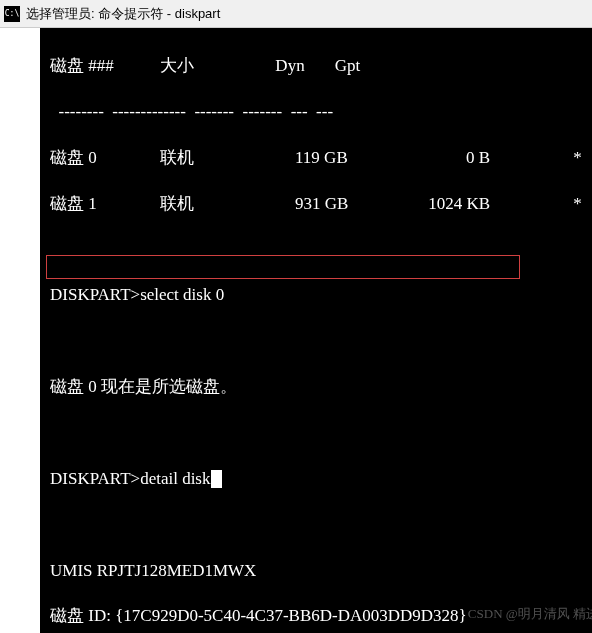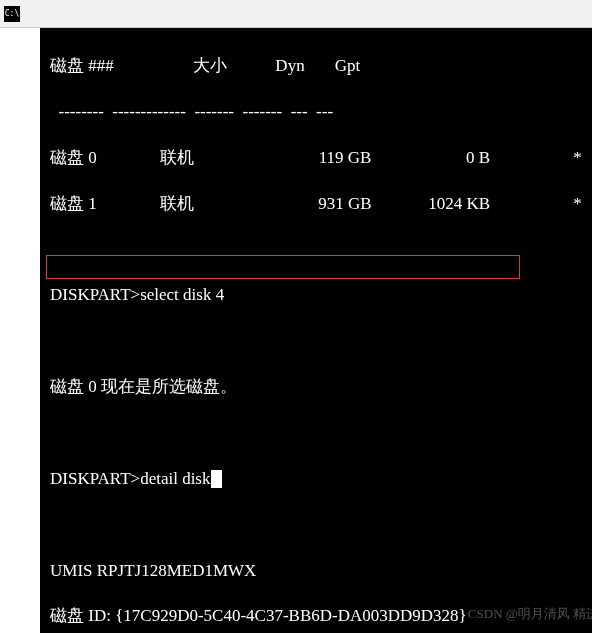--- a/index.html
+++ b/index.html
@@ -69,43 +69,44 @@
       position: absolute;
       bottom: 10px;
       right: 20px;
       color: #888;
       font-size: 13px;
       opacity: 0.6;
     }
     .disk-row { display: flex; }
     .c1 { width: 110px; }
     .c2 { width: 135px; }
-    .c3 { width: 100px; text-align: center; }
+    .c3 { width: 100px; text-align: left; }
     .c4 { width: 95px; text-align: right; }
     .c5 { width: 60px; text-align: center; }
     .c6 { width: 55px; text-align: center; }
     .kv { display: flex; }
     .kv .k { }
     .kv .v { }
     .prompt-line { display: flex; align-items: center; }
   </style>
 </head>
 <body>
 
 <div class="titlebar">
   <span class="titlebar-icon">C:\</span>
+  <span>选择管理员: 命令提示符 - diskpart</span>
 </div>
 
 <div class="terminal">
 <div class="disk-row">  <span class="c1">磁盘 ###</span><span class="c3">大小</span><span class="c5">Dyn</span><span class="c6">Gpt</span></div>
 <div class="hr-line">  <span>--------  -------------  -------  -------  ---  ---</span></div>
 <div class="disk-row">  <span class="c1">磁盘 0</span><span class="c2">联机</span><span class="c3">119 GB</span><span class="c4">0 B</span><span class="c5"></span><span class="c6">*</span></div>
 <div class="disk-row">  <span class="c1">磁盘 1</span><span class="c2">联机</span><span class="c3">931 GB</span><span class="c4">1024 KB</span><span class="c5"></span><span class="c6">*</span></div>
 <div> </div>
-<div class="prompt-line"><span>DISKPART&gt;</span> <span>select disk 4</span></div>
+<div class="prompt-line"><span>DISKPART&gt;</span> <span>select disk 0</span></div>
 <div> </div>
 <div>磁盘 0 现在是所选磁盘。</div>
 <div> </div>
 <div class="prompt-line"><span>DISKPART&gt;</span> <span>detail disk</span> <span class="cursor"></span></div>
 <div> </div>
 <div>UMIS RPJTJ128MED1MWX</div>
 <div class="kv"><span class="k">磁盘 ID</span>: <span class="v">{17C929D0-5C40-4C37-BB6D-DA003DD9D328}</span></div>
 
 
 

